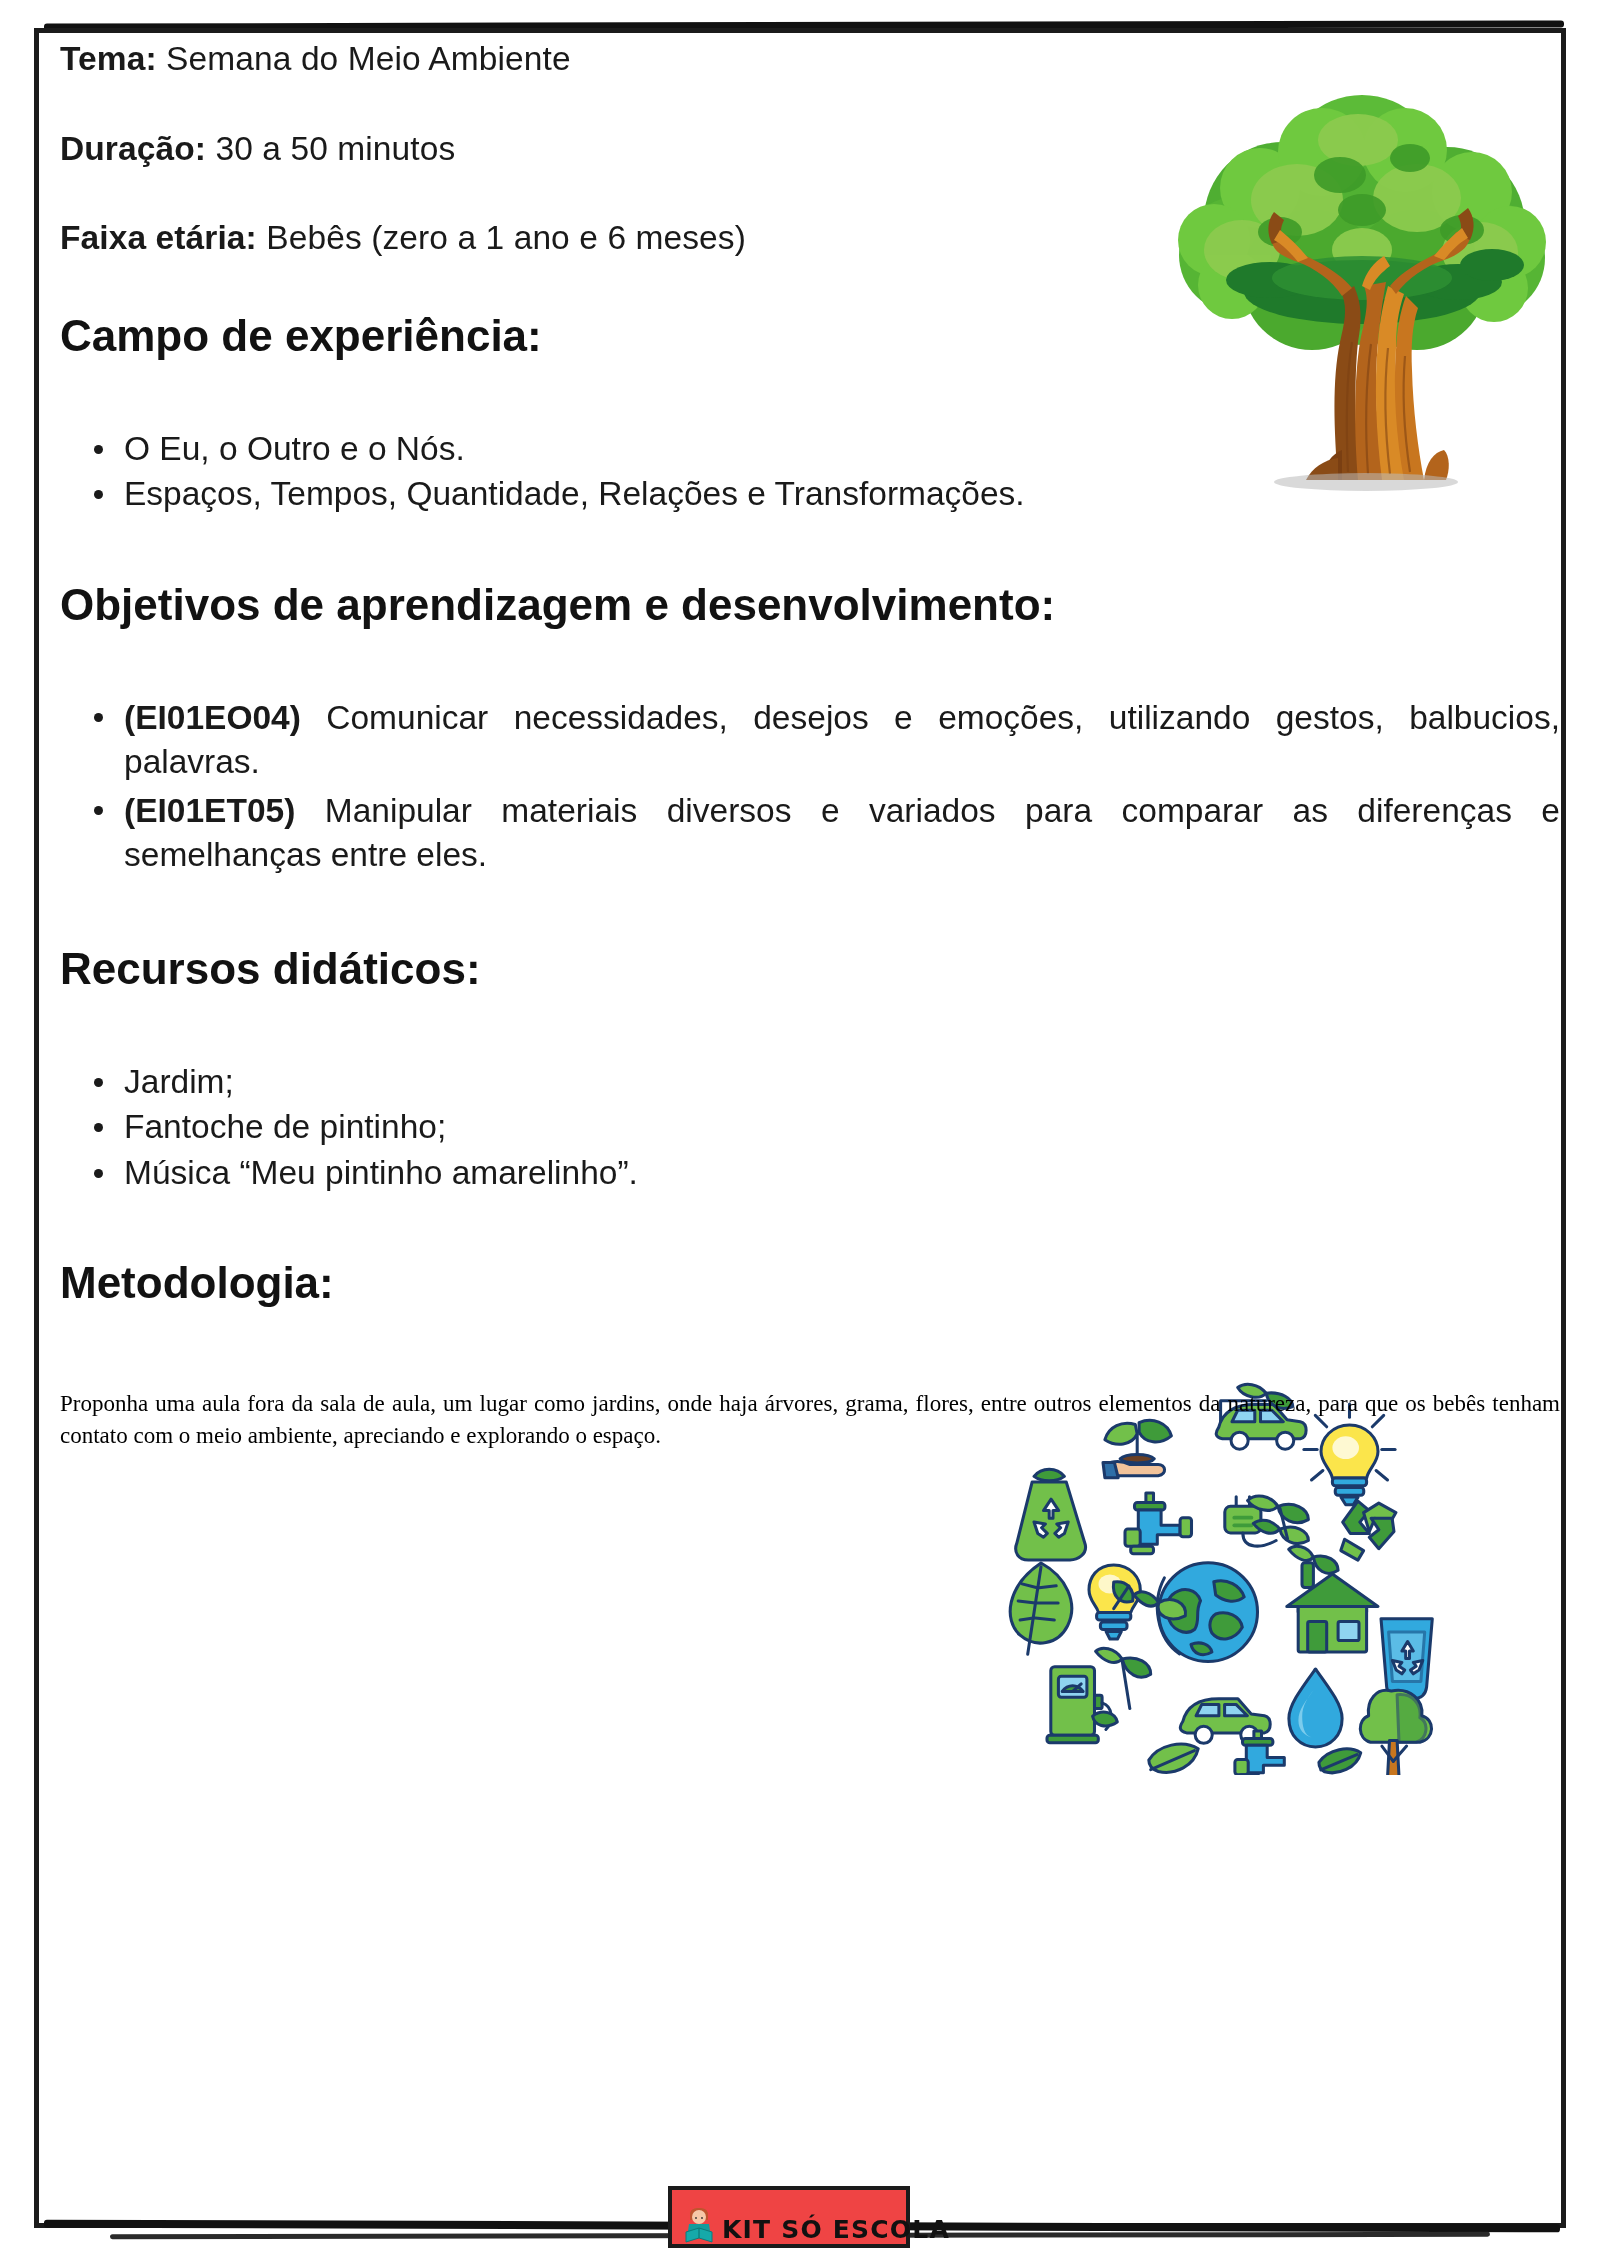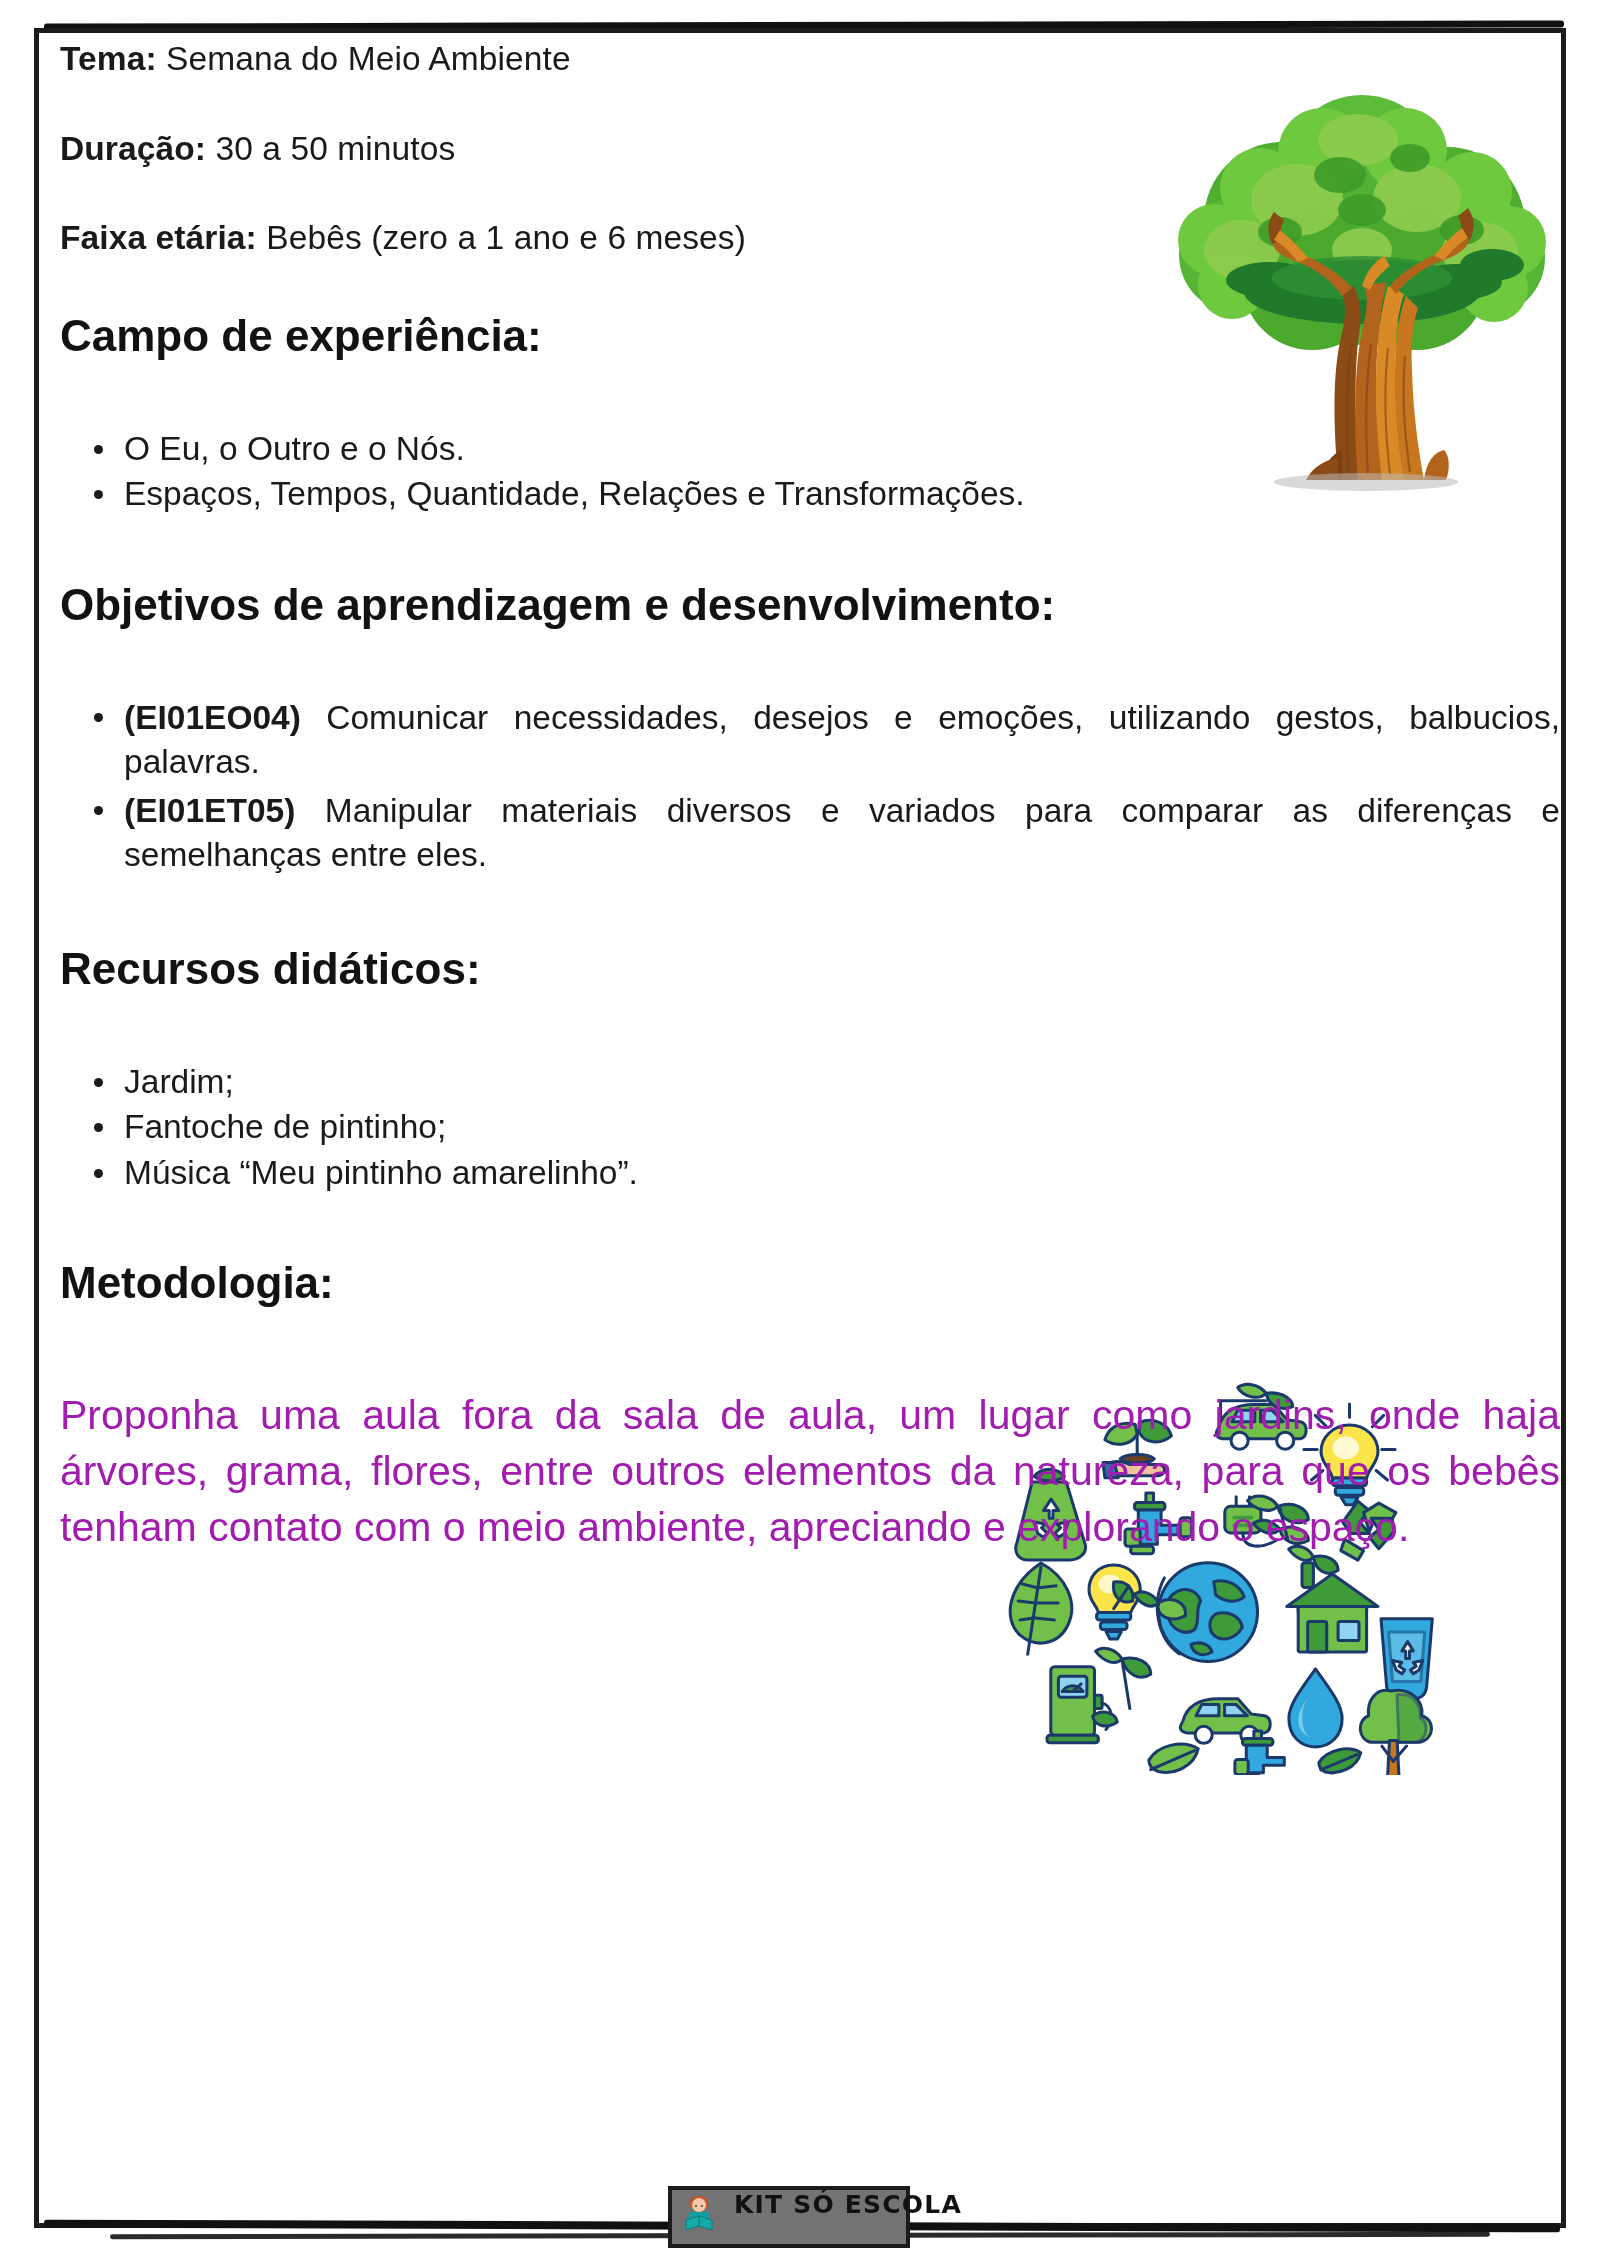--- a/index.html
+++ b/index.html
@@ -102,24 +102,25 @@
   }
 
   ul.justified > li {
     text-align: justify;
     line-height: 1.33;
     margin-bottom: 4px;
   }
   ul.justified > li::before { top: 17px; }
 
   .para {
-    font-size: 41px;
+    font-size: 23px;
     line-height: 1.36;
-    color: #a21caf;
+    color: #000000;
     text-align: justify;
+    font-family: Liberation Serif, serif;
   }
   .spacer-md { height: 48px; }
   .spacer-lg { height: 62px; }
 
   
   #tree-art {
     position: absolute;
     right: 38px;
     top: 80px;
     width: 400px;
@@ -137,25 +138,25 @@
     pointer-events: none;
   }
 
   
   #footer-logo {
     position: absolute;
     left: 668px;
     top: 2186px;
     width: 242px;
     height: 62px;
-    background: #737373;
+    background: #ef4444;
     border: 4px solid #1b1b1b;
     display: flex;
-    align-items: flex-start;
-    gap: 18px;
+    align-items: flex-end;
+    gap: 6px;
     padding-left: 10px;
   }
   #footer-logo .logo-text {
     font-family: "DejaVu Sans", sans-serif;
     font-weight: bold;
     font-size: 25px;
     letter-spacing: 1.2px;
     color: #111;
     white-space: nowrap;
   }

